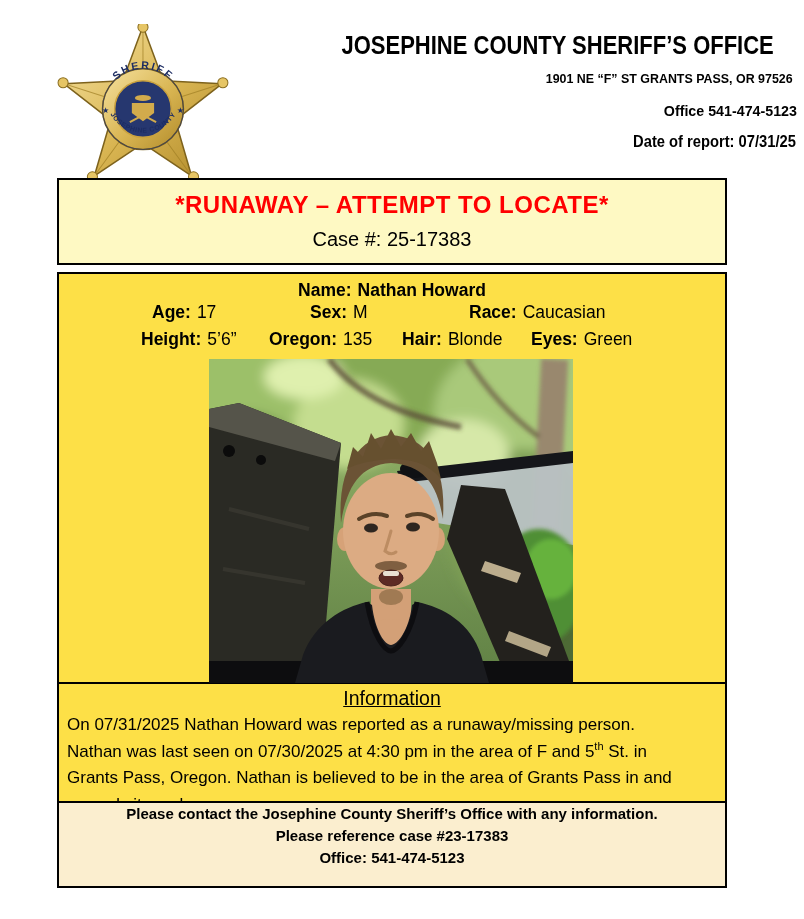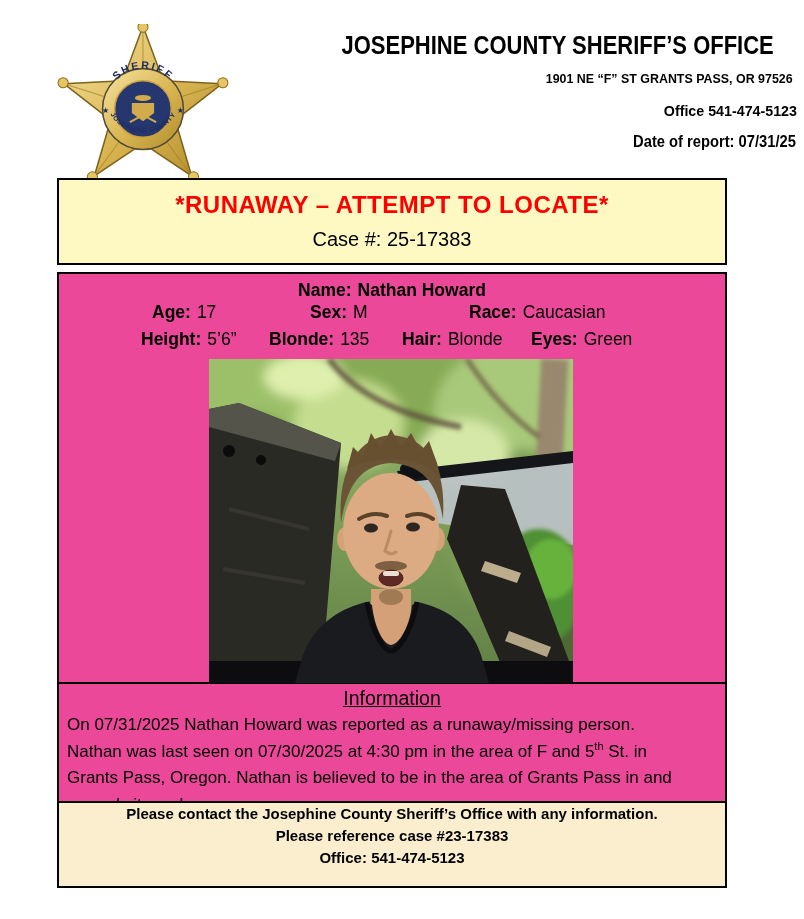--- a/index.html
+++ b/index.html
@@ -18,21 +18,21 @@
 
   
   .box1{position:absolute;left:57px;top:178px;width:666px;height:83px;border:2px solid #000;
         box-sizing:content-box;text-align:center;background:#fef9c3;}
   .alert-title{margin-top:11px;font-size:24px;font-weight:bold;letter-spacing:.5px;
         color:var(--alert-red,#f00);}
   .case-no{margin-top:9px;font-size:20px;color:#000;}
 
   
   .box2{position:absolute;left:57px;top:272px;width:666px;height:612px;border:2px solid #000;
-        background:#ec4899;}
+        background:#fde047;}
   .row-details{position:relative;height:408px;border-bottom:2px solid #000;}
   .name-line{text-align:center;padding-top:4px;font-size:17.5px;font-weight:bold;line-height:24px;}
   .attr-row{position:relative;height:27px;font-size:17.5px;}
   .attr{position:absolute;top:0;white-space:nowrap;}
   .lbl{font-weight:bold;margin-right:6px;}
   .val{font-weight:normal;}
   .photo{position:absolute;left:150px;top:85px;}
 
   .row-info{height:117px;border-bottom:2px solid #000;overflow:hidden;}
   .info-h{text-align:center;font-size:19.5px;text-decoration:underline;margin-top:2px;line-height:25px;}
@@ -110,21 +110,21 @@
       <div class="name-line">
         <span class="lbl">Name:</span><span>Nathan Howard</span>
       </div>
       <div class="attr-row">
         <span class="attr" style="left:93px"><span class="lbl">Age:</span><span class="val">17</span></span>
         <span class="attr" style="left:251px"><span class="lbl">Sex:</span><span class="val">M</span></span>
         <span class="attr" style="left:410px"><span class="lbl">Race:</span><span class="val">Caucasian</span></span>
       </div>
       <div class="attr-row">
         <span class="attr" style="left:82px"><span class="lbl">Height:</span><span class="val">5’6”</span></span>
-        <span class="attr" style="left:210px"><span class="lbl">Blonde:</span><span class="val">135</span></span>
+        <span class="attr" style="left:210px"><span class="lbl">Oregon:</span><span class="val">135</span></span>
         <span class="attr" style="left:343px"><span class="lbl">Hair:</span><span class="val">Blonde</span></span>
         <span class="attr" style="left:472px"><span class="lbl">Eyes:</span><span class="val">Green</span></span>
       </div>
 
       <svg class="photo" width="364" height="324" viewBox="0 0 364 324">
         <defs>
           <linearGradient id="bgGrad" x1="0" y1="0" x2="0" y2="1">
             <stop offset="0" stop-color="#9cbb6e"></stop>
               <stop offset="1" stop-color="#5f8044"></stop>
           </linearGradient>

